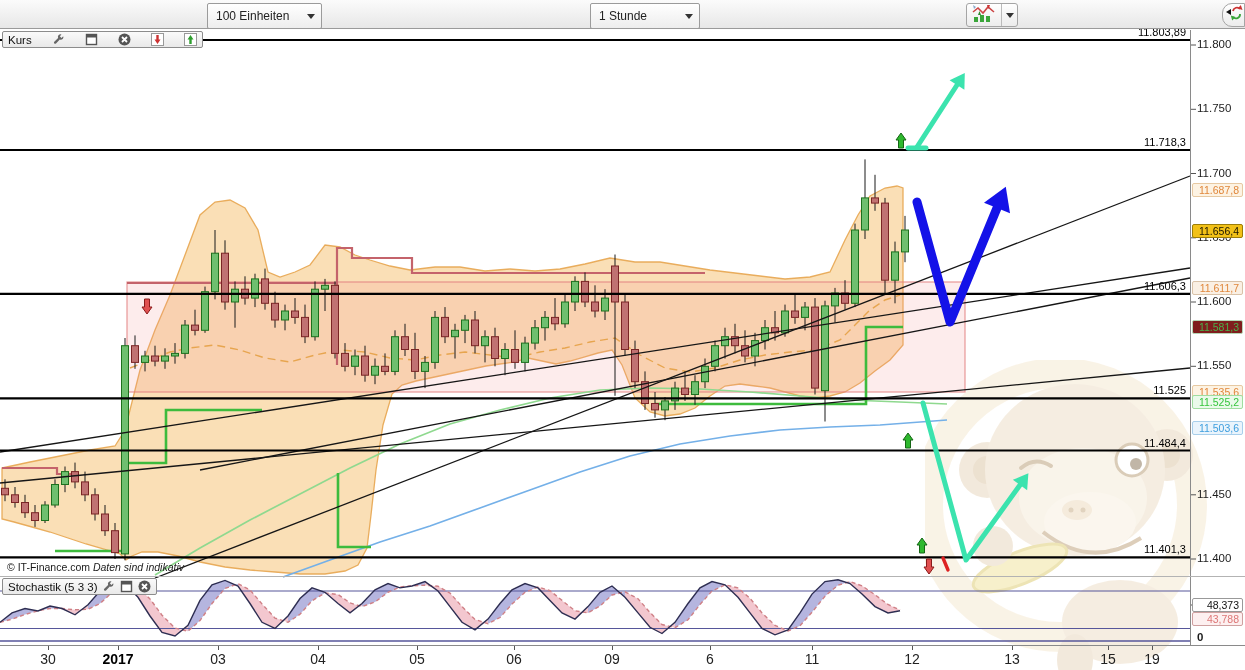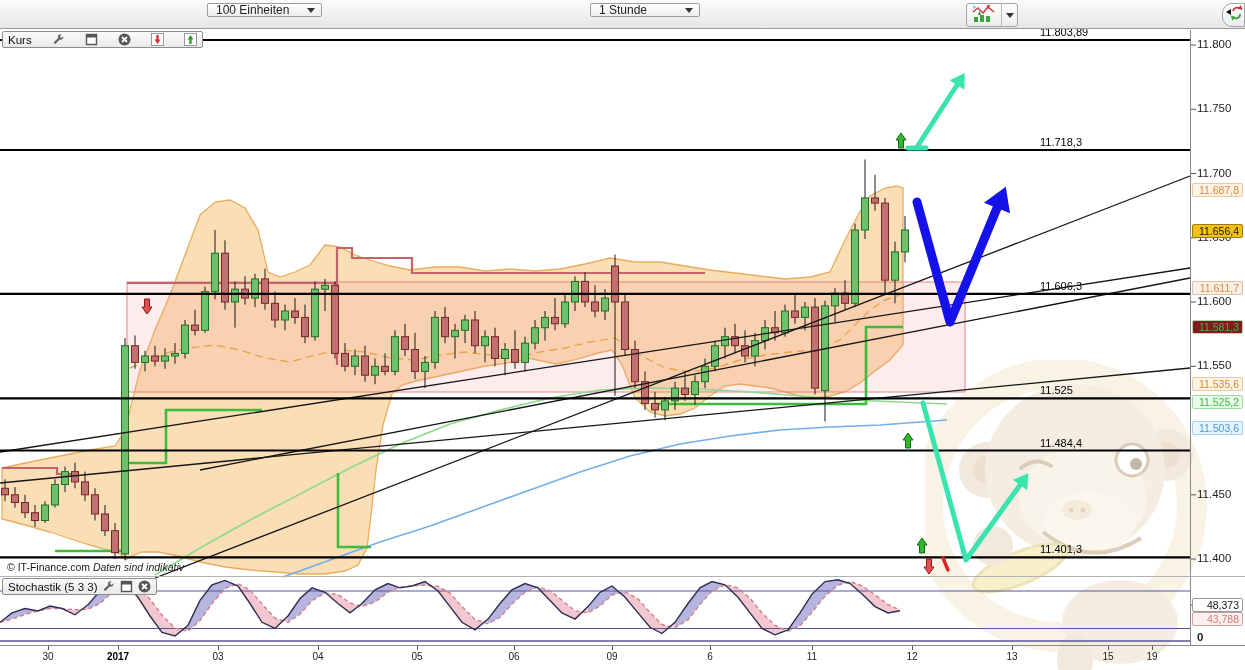--- a/index.html
+++ b/index.html
@@ -3,21 +3,21 @@
 <meta charset="utf-8">
 <style>
   * { margin:0; padding:0; box-sizing:border-box; }
   html,body { width:1245px; height:670px; background:#fff; overflow:hidden;
     font-family:"Liberation Sans", sans-serif; }
   #app { position:relative; width:1245px; height:670px; background:#fff; }
 
   
   .toolbar { position:absolute; left:0; top:0; width:1245px; height:29px;
     background:linear-gradient(#fbfbfb,#e7e7e7); border-bottom:1px solid #9a9a9a; z-index:6; }
-  .dd { position:absolute; top:3px; height:14px; background:linear-gradient(#ffffff,#ededed);
+  .dd { position:absolute; top:3px; height:26px; background:linear-gradient(#ffffff,#ededed);
     border:1px solid #9b9b9b; border-radius:2px; font-size:12px; color:#222;
     display:flex; align-items:center; cursor:default; }
   .dd .dd-label { padding:0 8px; flex:1; white-space:nowrap; }
   .dd .dd-arrow { width:20px; height:100%; display:flex; align-items:center; justify-content:center; }
   .caret { width:0; height:0; border-left:4px solid transparent; border-right:4px solid transparent;
     border-top:5px solid #333; }
   .tool-btn { position:absolute; top:3px; height:24px; background:linear-gradient(#ffffff,#ececec);
     border:1px solid #a5a5a5; border-radius:3px; display:flex; align-items:center; z-index:6; }
 
   
@@ -30,27 +30,27 @@
   #watermark { position:absolute; left:925px; top:360px; z-index:1; opacity:0.42; pointer-events:none; }
   #price-svg { position:absolute; left:0; top:30px; z-index:2; }
   #stoch-svg { position:absolute; left:0; top:578px; z-index:2; }
   .axis-vline { position:absolute; left:1190px; top:30px; width:1px; height:615px; background:#8a8a8a; z-index:3; }
   .panel-divider { position:absolute; left:0; top:576px; width:1245px; height:1px; background:#b3b3b3; z-index:3; }
 
   
   .tick-label { position:absolute; left:1197px; font-size:11.5px; color:#1c1c1c; z-index:4; white-space:nowrap; }
   .price-tag { position:absolute; left:1192px; width:51px; height:14px; font-size:10.5px;
     line-height:13px; text-align:right; padding-right:3px; border:1px solid; border-radius:2px; z-index:5; white-space:nowrap; }
-  .level-label { position:absolute; left:1040px; width:146px; font-size:11px;
+  .level-label { position:absolute; left:1040px; width:146px; text-align:right; font-size:11px;
     color:#000; z-index:4; white-space:nowrap; }
 
   
   .xaxis { position:absolute; left:0; top:645px; width:1245px; height:25px;
     border-top:1px solid #8a8a8a; z-index:4; }
-  .xlabel { position:absolute; top:5px; font-size:10px; color:#222; transform:translateX(-50%); white-space:nowrap; }
+  .xlabel { position:absolute; top:5px; font-size:14px; color:#222; transform:translateX(-50%); white-space:nowrap; }
   .xlabel.bold { font-weight:bold; color:#000; }
   .xtick { position:absolute; top:0; width:1px; height:4px; background:#555; }
 
   .copyright { position:absolute; left:7px; top:561px; font-size:10.5px; color:#1a1a1a; z-index:4; }
   .copyright i { font-style:italic; }
 </style>
 </head>
 <body>
 
 <div id="app">
@@ -502,21 +502,21 @@
       <div class="level-label" style="top:26px">11.803,89</div>
       <div class="level-label" style="top:136px">11.718,3</div>
       <div class="level-label" style="top:279.9px">11.606,3</div>
       <div class="level-label" style="top:384.4px">11.525</div>
       <div class="level-label" style="top:436.5px">11.484,4</div>
       <div class="level-label" style="top:543.3px">11.401,3</div>
       <div class="price-tag" style="top:183px;color:#e0873c;background:#fdf3e3;border-color:#e7c9a2">11.687,8</div>
       <div class="price-tag" style="top:224px;color:#1c1600;background:#f2c118;border-color:#9c7d08">11.656,4</div>
       <div class="price-tag" style="top:281px;color:#e0873c;background:#faf0e4;border-color:#d9c2a8">11.611,7</div>
       <div class="price-tag" style="top:320px;color:#4aaf4a;background:#7f1d1d;border-color:#b5d6b5">11.581,3</div>
-      <div class="price-tag" style="top:377px;color:#e0873c;background:#fdf3e3;border-color:#e7c9a2">11.535,6</div>
+      <div class="price-tag" style="top:385px;color:#e0873c;background:#fdf3e3;border-color:#e7c9a2">11.535,6</div>
       <div class="price-tag" style="top:395px;color:#35c53c;background:#eafaea;border-color:#9fdd9f">11.525,2</div>
       <div class="price-tag" style="top:421px;color:#3e9ede;background:#eaf4fc;border-color:#a8cfeb">11.503,6</div>
       <div class="price-tag" style="top:598px;color:#111111;background:#ffffff;border-color:#999999">48,373</div>
       <div class="price-tag" style="top:612px;color:#dd7777;background:#fdf0f0;border-color:#cfa0a0">43,788</div>
       <div class="tick-label" style="top:631px;font-weight:bold">0</div>
     </div>
   <div class="xaxis" id="xaxis">
       <span class="xtick" style="left:48px"></span>
       <span class="xlabel " style="left:48px">30</span>
       <span class="xtick" style="left:118px"></span>

